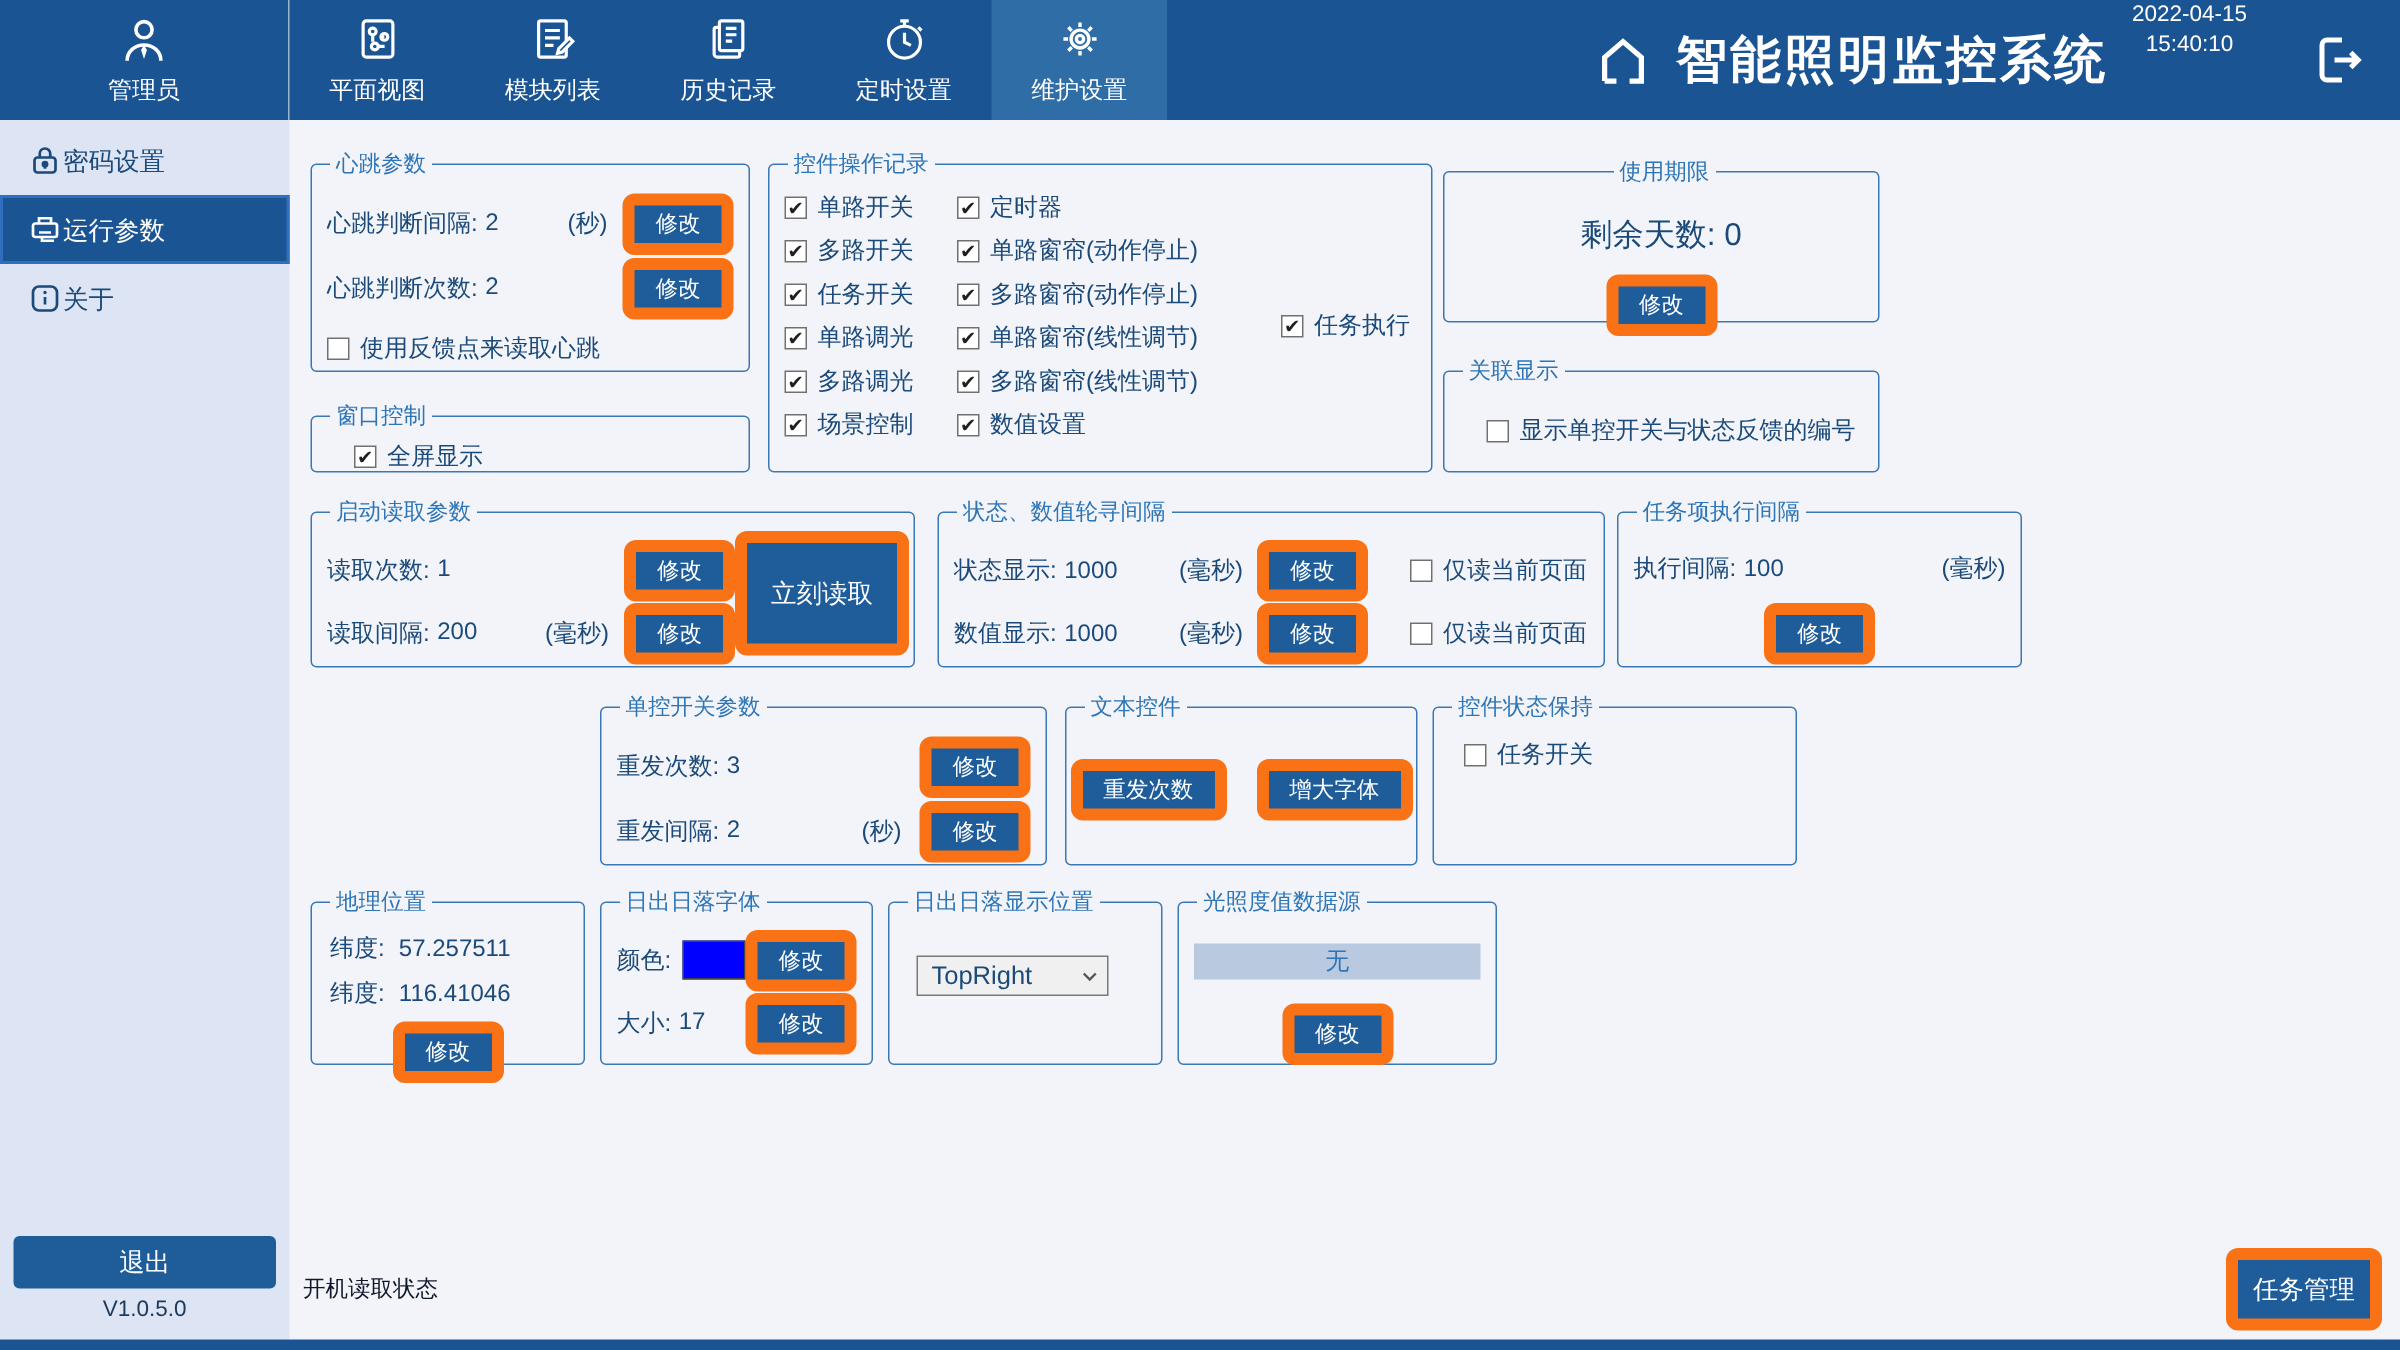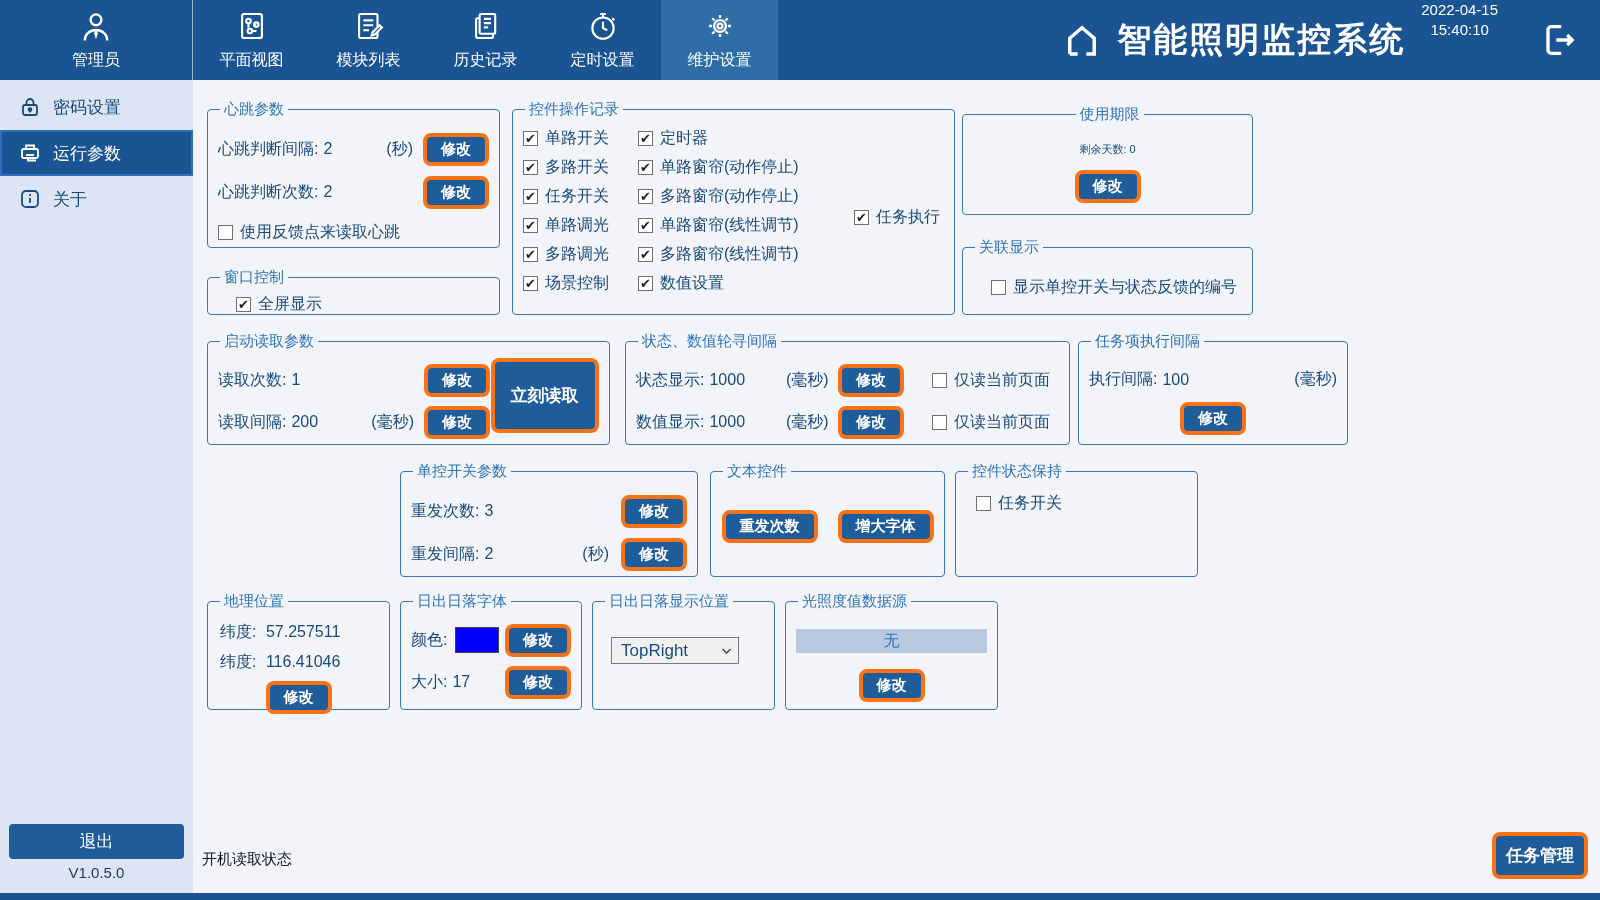--- a/index.html
+++ b/index.html
@@ -17,59 +17,59 @@
     justify-content:center; gap:7px; cursor:pointer; }
   .nav-item.selected { background:#2e6da6; }
   .title-area { display:flex; align-items:center; gap:14px; margin-left:auto; }
   .app-title { font-size:34px; font-weight:bold; letter-spacing:2px; white-space:nowrap; }
   .datetime { margin-left:16px; text-align:center; font-size:15px; line-height:20px; flex:none; }
   .logout { margin-left:40px; margin-right:22px; align-self:center; cursor:pointer; flex:none; }
 
   
   .sidebar { position:absolute; left:0; top:80px; width:193px; height:813px;
     background:#dde4f4; display:flex; flex-direction:column; padding-top:6px; }
-  .side-item { height:42px; display:flex; align-items:center; gap:11px;
+  .side-item { height:42px; display:flex; align-items:center; 
     padding-left:18px; color:#1b4a7a; font-size:17px; cursor:pointer; flex:none; }
   .side-item.selected { background:#1a5493; color:#fff; border:2px solid #2f6fbe;
     padding-left:16px; height:46px; margin:2px 0; }
   .side-spacer { flex:1; }
   .exit-btn { margin:0 9px 5px; height:35px; background:#1e5c9a; color:#fff;
     border:none; border-radius:4px; font-size:17px; font-family:inherit; cursor:pointer; flex:none; }
   .version { text-align:center; color:#1b3a5c; font-size:15px; margin-bottom:12px; flex:none; }
 
   
   .main { position:absolute; left:193px; top:80px; width:1407px; height:813px; }
   fieldset.grp { position:absolute; border:1px solid #3a77b5; border-radius:4px;
     padding:2px 10px 6px; min-inline-size:auto; }
   legend { color:#2e75b6; font-size:15px; padding:0 4px; margin-left:2px; }
   .lbl,.val,.unit,.cbl { color:#1b4a7a; font-size:16px; white-space:nowrap; }
   .val { margin-left:5px; }
   .row { display:flex; align-items:center; }
   .spacer { flex:1; }
-  .btn { background:#1e5c9a; border:4px solid #f97316; border-radius:8px; color:#fff;
-    font-weight:bold; font-size:15px; padding:3px 14px; font-family:inherit;
+  .btn { background:#1e5c9a; border:8px solid #f97316; border-radius:8px; color:#fff;
+    font-weight:normal; font-size:15px; padding:3px 14px; font-family:inherit;
     cursor:pointer; white-space:nowrap; }
   .cb { width:15px; height:15px; background:#fff; border:1px solid #707070;
     display:inline-flex; align-items:center; justify-content:center;
     font-size:13px; line-height:1; color:#1f1f1f; margin-right:7px; flex:none; cursor:pointer; }
   .cb.checked::after { content:"✔"; }
   .cbrow { display:flex; align-items:center; }
 
   
   .g-heartbeat .row { margin-top:13px; height:30px; }
   .g-heartbeat .cbrow { margin-top:15px; }
 
   .g-records { display:flex; }
   .g-records .col { display:flex; flex-direction:column; gap:7px; padding-top:6px; }
   .g-records .col1 { width:115px; }
   .g-records .col2 { width:212px; }
   .g-records .cbrow { height:22px; }
 
   .g-license { text-align:center; }
-  .g-license .days { margin-top:16px; font-size:11px; color:#1b4a7a; }
+  .g-license .days { margin-top:16px; font-size:21px; color:#1b4a7a; }
   .g-license .btn { margin-top:13px; }
 
   .g-window .cbrow { margin-top:5px; padding-left:18px; }
   .g-related .cbrow { margin-top:18px; padding-left:18px; }
 
   .g-startup { display:flex; }
   .g-startup .leftcol { width:272px; flex:none; }
   .g-startup .row { margin-top:12px; height:30px; }
   .g-startup .rightcol { flex:1; display:flex; align-items:center; justify-content:center; }
   .btn.big { padding:22px 16px; font-size:17px; }

